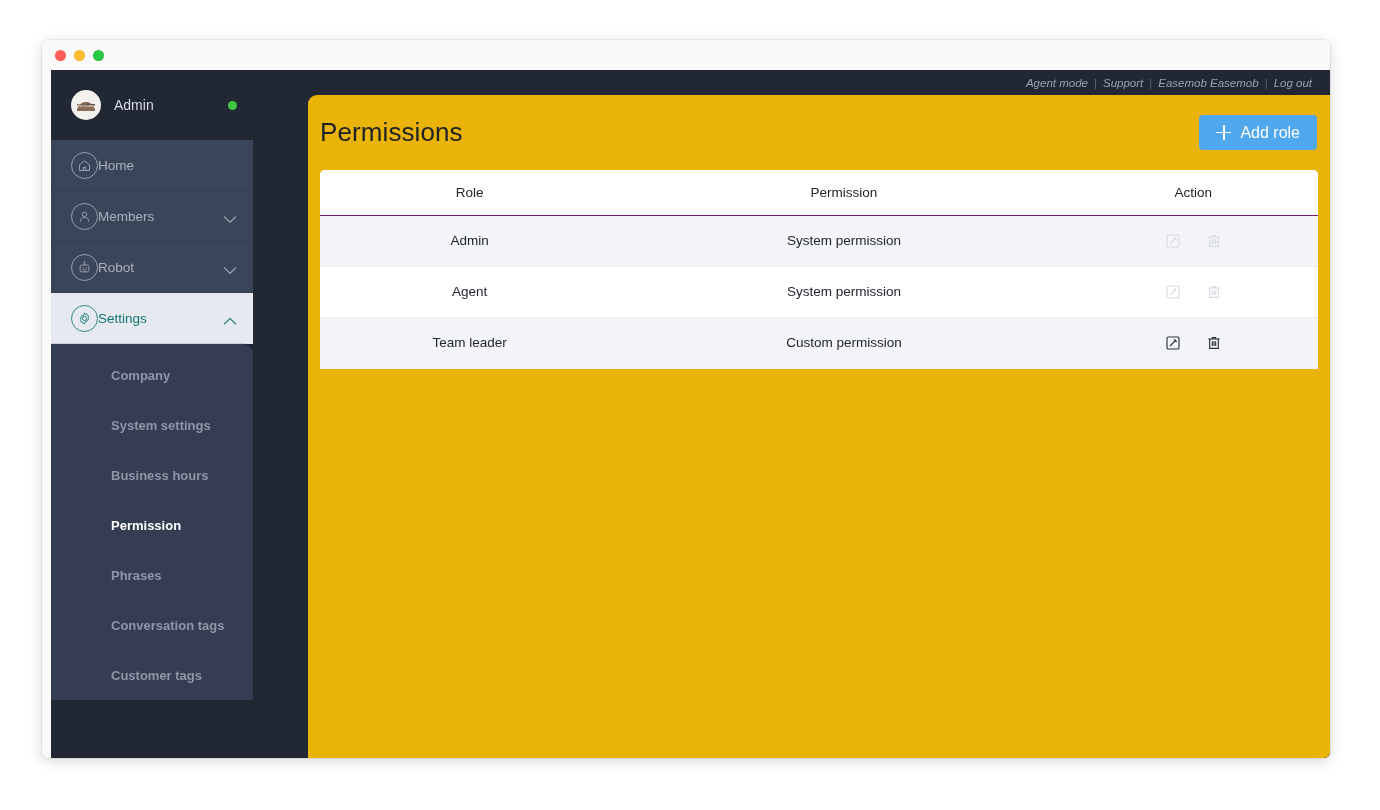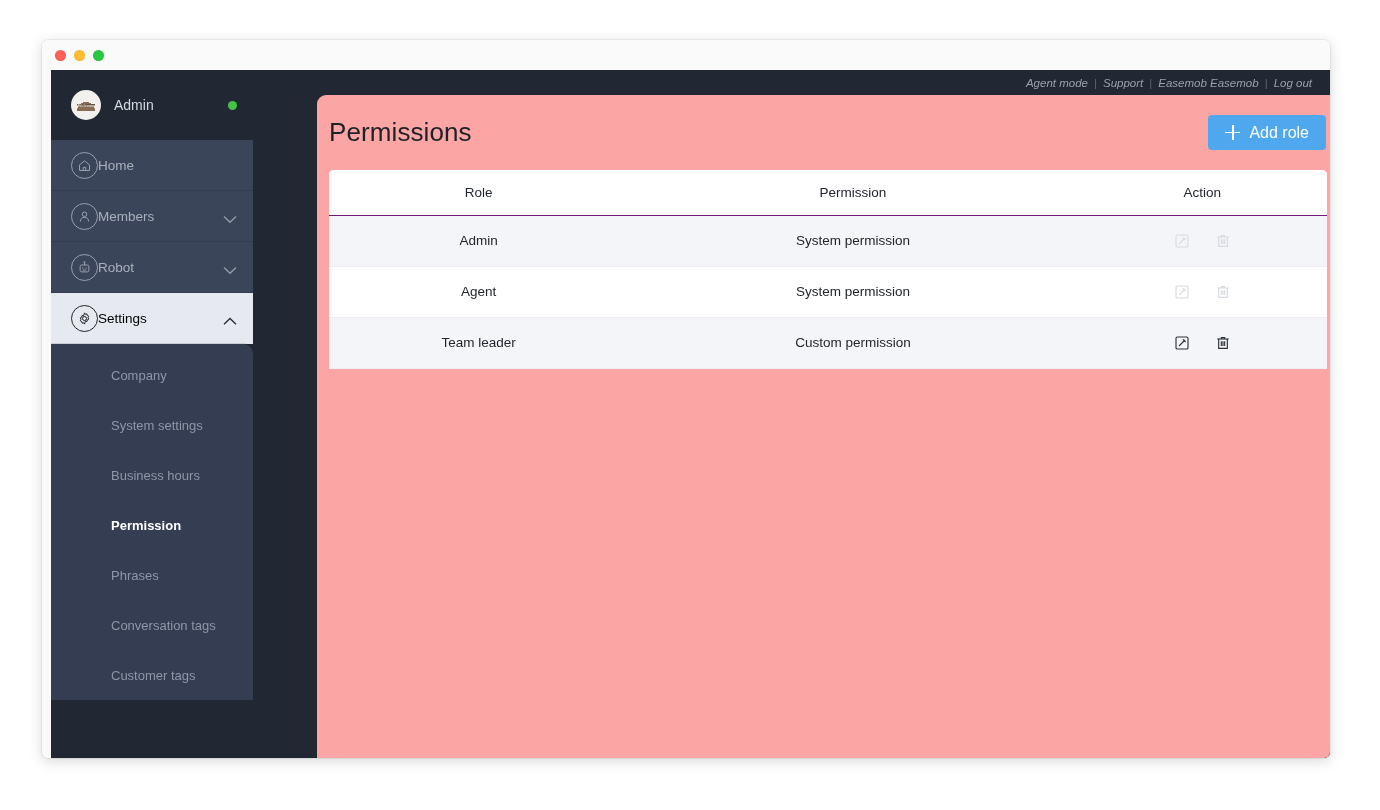--- a/index.html
+++ b/index.html
@@ -105,21 +105,21 @@
     align-items: center;
     padding: 0 16px 0 20px;
     background: #3b4559;
     border-bottom: 1px solid #333c4e;
     color: #a9b0bd;
     font-size: 13.5px;
     cursor: pointer;
   }
   .nav-item.active {
     background: #e6e9f0;
-    color: #000000;
+    color: #0f766e;
     border-bottom: none;
   }
   .nav-icon {
     width: 27px; height: 27px;
     border-radius: 50%;
     border: 1.2px solid currentColor;
     opacity: .85;
     display: flex; align-items: center; justify-content: center;
     flex: 0 0 auto;
   }
@@ -137,20 +137,21 @@
     box-shadow: 0 -1px 0 rgba(0,0,0,0.12);
   }
   .sub-item {
     height: 50px;
     display: flex;
     align-items: center;
     padding-left: 60px;
     color: #8e97a8;
     font-size: 13px;
     cursor: pointer;
+    font-weight: bold;
   }
   .sub-item.active { color: #ffffff; font-weight: bold; }
 
   
   .main {
     position: absolute;
     left: 202px; top: 0;
     width: 1077px;
     height: 688px;
     background: #212733;
@@ -170,24 +171,24 @@
     font-size: 11.5px;
     text-decoration: none;
     padding: 0 6px;
     cursor: pointer;
     font-style: italic;
   }
   .topbar .bar { color: #5c6473; font-size: 11.5px; }
 
   .content {
     position: absolute;
-    left: 64px; top: 25px;
+    left: 55px; top: 25px;
     width: 1022px;
     height: 663px;
-    background: #fca5a5;
+    background: #eab308;
     border-top-left-radius: 9px;
   }
 
   .page-head {
     height: 75px;
     display: flex;
     align-items: center;
     padding: 0 13px 0 12px;
   }
   .page-title {

